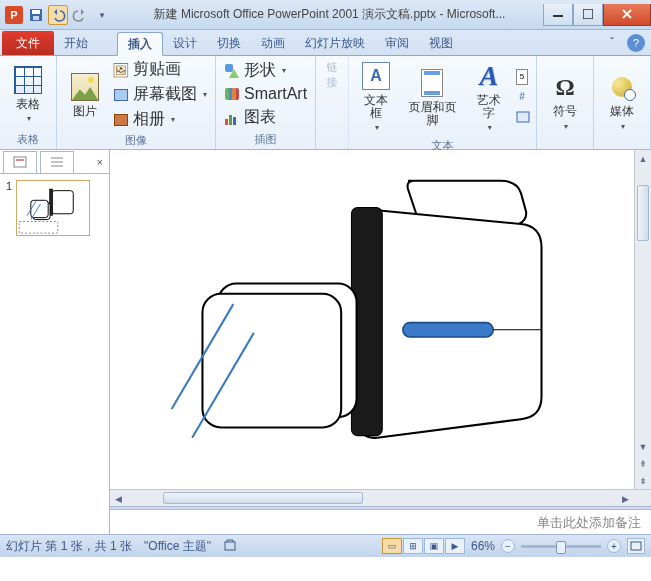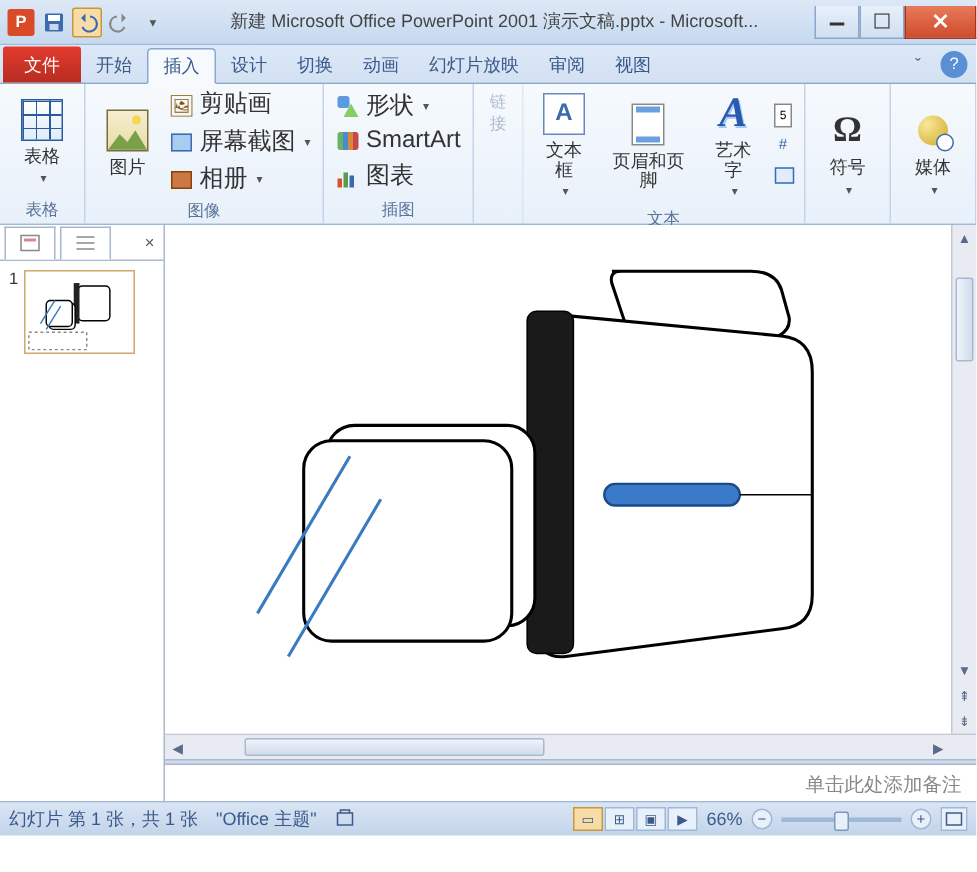--- a/index.html
+++ b/index.html
@@ -13,21 +13,21 @@
 .title-text { flex: 1; text-align: center; color: #444; font-size: 12px; white-space: nowrap; overflow: hidden; }
 .winbtns { display: flex; height: 22px; }
 .winbtn { width: 30px; display: flex; align-items: center; justify-content: center; border: 1px solid #8ba8cc; border-top: none; background: linear-gradient(#e8f0fb, #d0dff0); }
 .winbtn.close { width: 48px; background: linear-gradient(#e87a5a, #cf4b2c); border-color: #a03818; color: #fff; }
 .winbtn.min, .winbtn.max { color: #333; }
 
 
 .tabs { height: 26px; background: linear-gradient(#dce8f7, #d3e1f3); display: flex; align-items: flex-end; border-bottom: 1px solid #8ba8cc; padding-left: 0; position: relative; }
 .file-tab { background: linear-gradient(#e23b2e, #b82c21); color: #fff; padding: 4px 14px; height: 24px; display: flex; align-items: center; border-radius: 2px 2px 0 0; margin-left: 2px; }
 .tab { padding: 4px 10px; color: #3b5a8b; cursor: default; height: 24px; display: flex; align-items: center; }
-.tab.active { background: #f6fafd; border: 1px solid #8ba8cc; border-bottom: 1px solid #f6fafd; border-radius: 3px 3px 0 0; margin-bottom: -1px; color: #3b5a8b; font-weight: normal; }
+.tab.active { background: #f6fafd; border: 1px solid #8ba8cc; border-bottom: 1px solid #f6fafd; border-radius: 3px 3px 0 0; margin-bottom: -1px; color: #3b5a8b; font-weight: bold; margin-left: 19px; }
 .tab-right { position: absolute; right: 6px; top: 4px; display: flex; gap: 6px; }
 .help-icon { width: 18px; height: 18px; background: #5a8fd6; border-radius: 50%; color: #fff; display: flex; align-items: center; justify-content: center; font-size: 11px; }
 .collapse-icon { width: 18px; height: 18px; display: flex; align-items: center; justify-content: center; color: #3b5a8b; }
 
 
 .ribbon { height: 94px; background: linear-gradient(#f6fafd, #e8f0fa); display: flex; border-bottom: 1px solid #a0b8d8; }
 .group { border-right: 1px solid #c4d4ea; padding: 2px 6px 0; display: flex; flex-direction: column; justify-content: space-between; }
 .group-content { display: flex; gap: 4px; flex: 1; }
 .group-label { text-align: center; color: #5b749a; font-size: 11px; padding: 2px 0; position: relative; }
 .big-btn { display: flex; flex-direction: column; align-items: center; justify-content: center; padding: 2px 6px; gap: 2px; min-width: 40px; }

